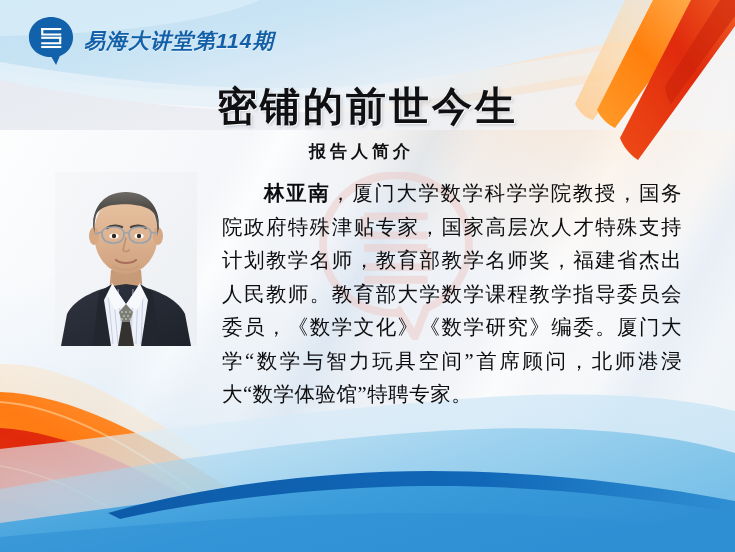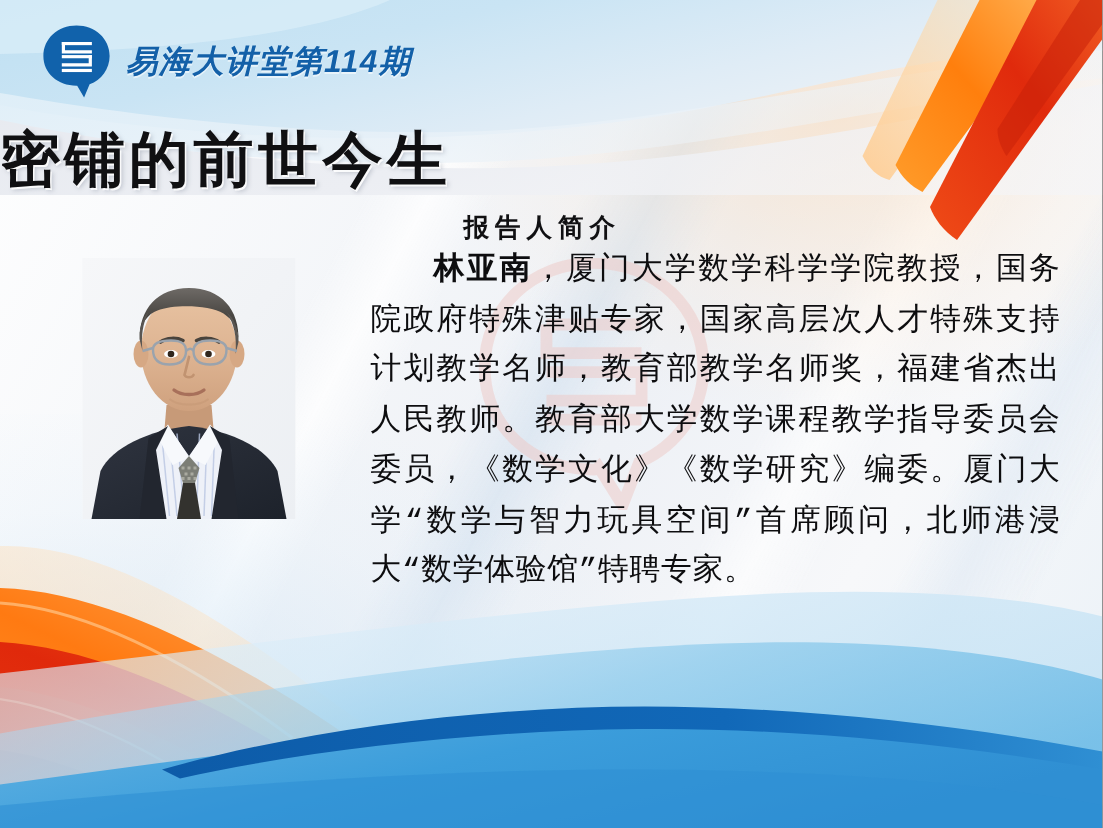--- a/index.html
+++ b/index.html
@@ -1,21 +1,21 @@
 <!DOCTYPE html>
 <html><head>
 <meta charset="utf-8">
 <style>
   html,body{margin:0;padding:0;background:#222;}
   .poster{
     position:relative;
     width:735px;height:552px;
     overflow:hidden;
     font-family:"Liberation Serif","DejaVu Serif",serif;
-    background:#ffffff;
+    background:#fde047;
     user-select:none;
   }
 
   
   .bg-base{
     position:absolute;inset:0;
     background:
       linear-gradient(120deg,#ffffff 0%,#f4f6f9 32%,#eef1f6 55%,#f7f8fa 75%,#eaf1f7 100%);
   }
   
@@ -67,20 +67,21 @@
     font-weight:bold;font-style:italic;
     font-size:21px;letter-spacing:1px;
     color:#1360a8;
     text-shadow:0 1px 0 rgba(255,255,255,.55);
     white-space:nowrap;
   }
 
   
   .poster-title{
     position:absolute;left:0;right:0;top:79px;
+    text-align:center;
     font-family:"Liberation Sans","DejaVu Sans",sans-serif;
     font-weight:bold;
     font-size:40px;
     letter-spacing:3px;
     color:#101012;
     text-shadow:1px 1px 0 rgba(255,255,255,.9), 2px 2px 3px rgba(120,130,145,.35);
   }
   .poster-subtitle{
     position:absolute;left:0;right:12px;top:140px;
     text-align:center;
@@ -94,29 +95,28 @@
   
   .portrait{
     position:absolute;left:55px;top:172px;width:142px;height:174px;
     overflow:hidden;
     background:#f3f5f7;
   }
   .portrait svg{display:block;}
 
   
   .bio{
-    position:absolute;left:222px;top:164px;width:460px;
+    position:absolute;left:222px;top:177px;width:460px;
     font-size:20.5px;
     line-height:33.5px;
     color:#0d0d0f;
     text-align:justify;
     text-align-last:left;
     letter-spacing:.5px;
-    font-family:Liberation Mono, monospace;
-    margin-left:25px;
+    font-family:Liberation Serif, serif;
   }
   .bio .name{font-weight:bold;}
   .bio .indent{display:inline-block;width:2em;}
 
   
   .event-info{
     position:absolute;left:224px;top:418px;
     color:#e2481c;
     font-size:16.5px;
     line-height:24px;

